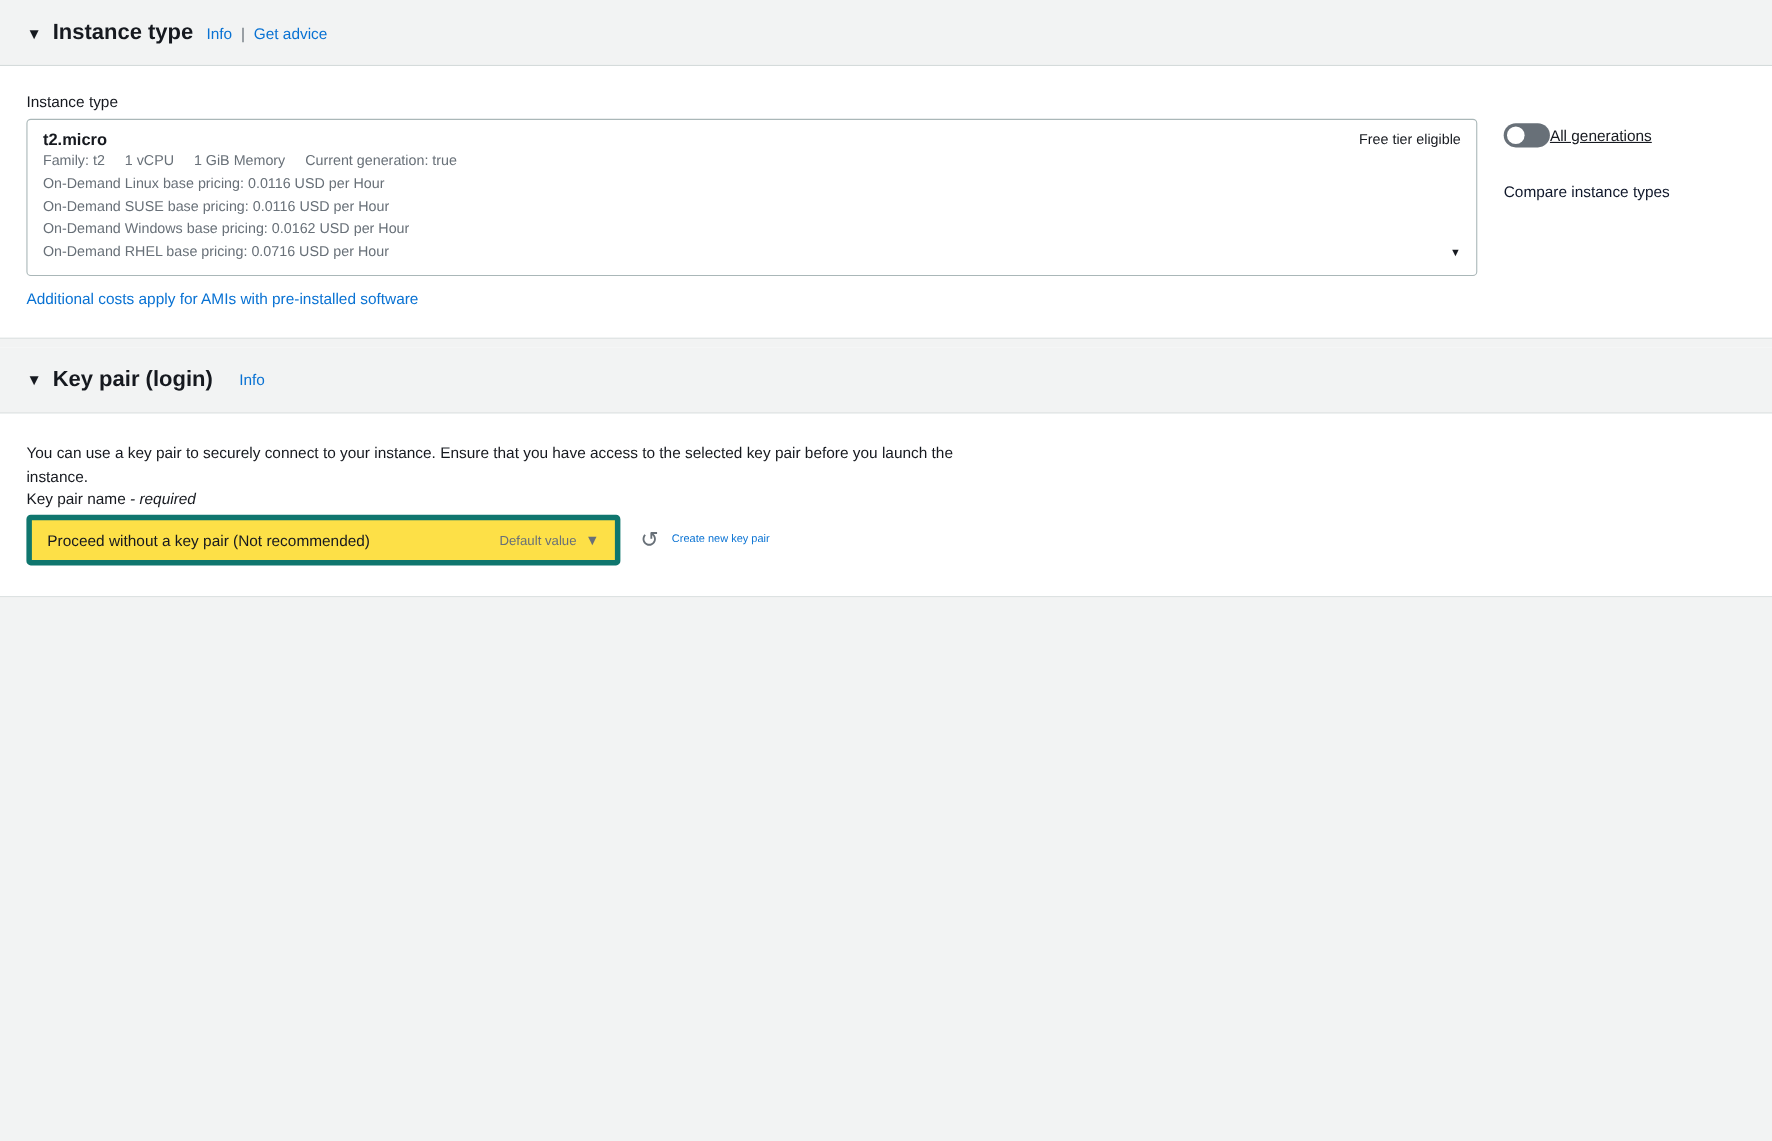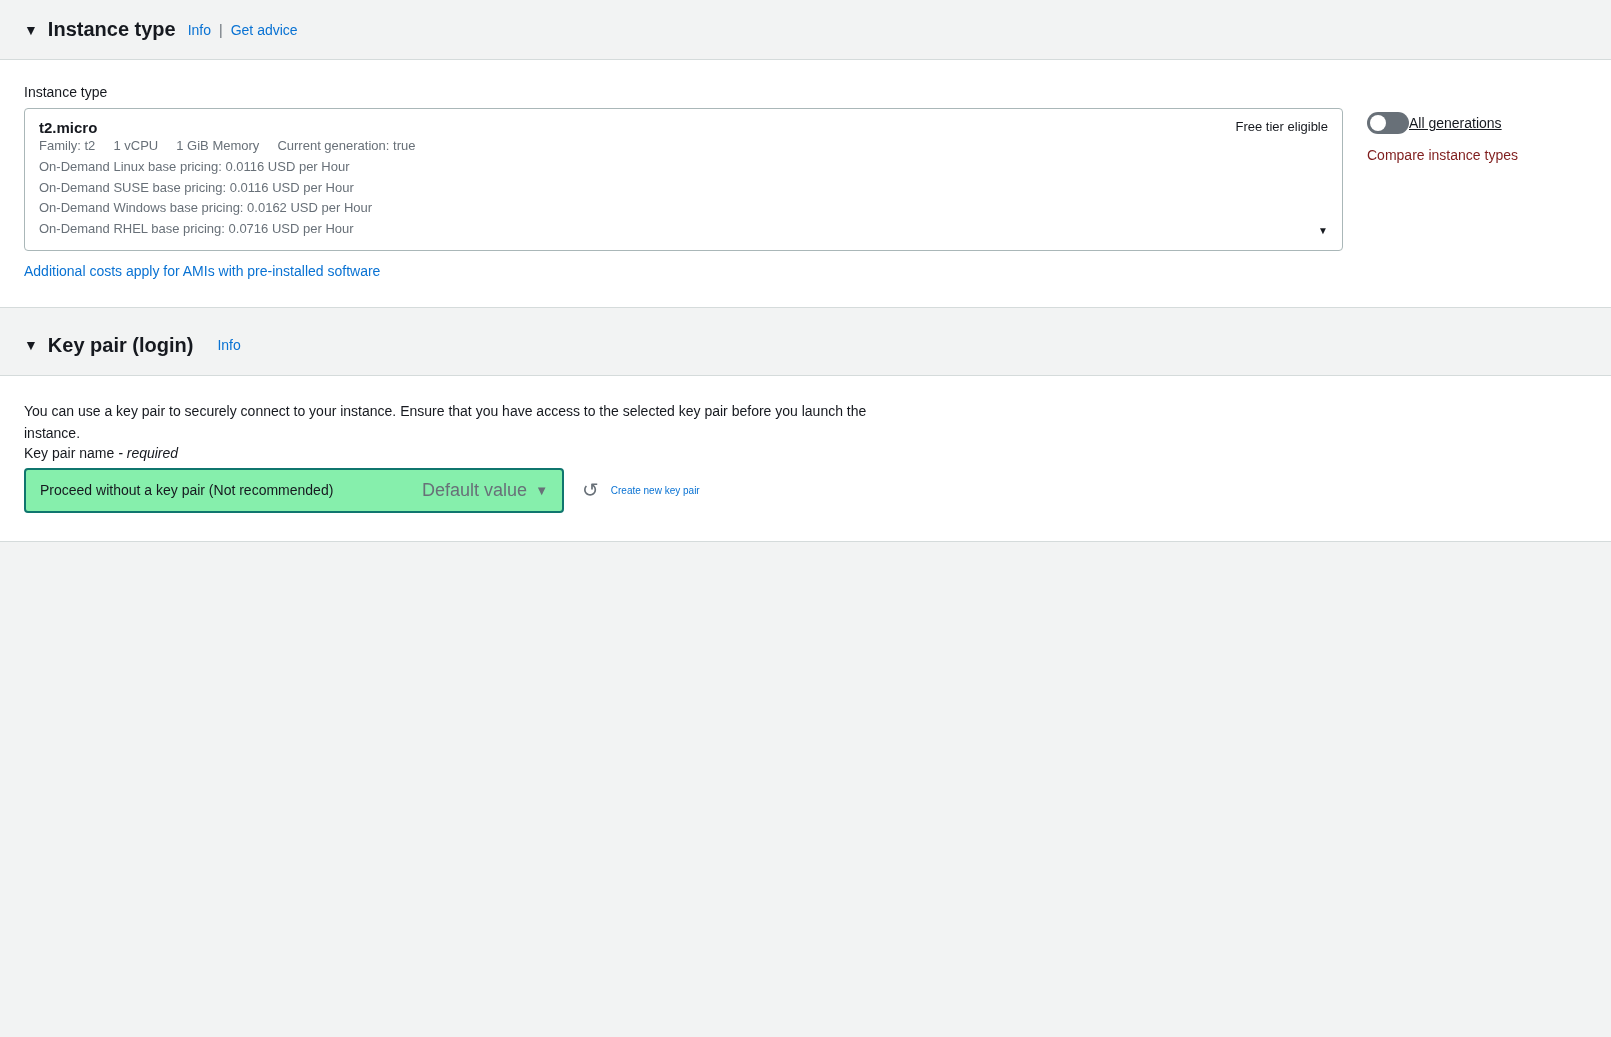--- a/index.html
+++ b/index.html
@@ -146,24 +146,24 @@
       background: #fff;
       border-radius: 50%;
     }
 
     .toggle-label {
       font-size: 14px;
       color: #16191f;
     }
 
     .compare-link {
-      color: #7f1d1d;
+      color: #0f172a;
       text-decoration: none;
       font-size: 14px;
-      margin-top: 1px;
+      margin-top: 20px;
     }
 
     .ami-costs-link {
       margin-top: 12px;
       display: block;
     }
 
     
     .keypair-section {
       margin-top: 0;
@@ -189,44 +189,44 @@
 
     .keypair-row {
       display: flex;
       align-items: center;
       gap: 14px;
     }
 
     .keypair-select {
       display: flex;
       align-items: center;
-      border: 2px solid #0f766e;
+      border: 5px solid #0f766e;
       border-radius: 4px;
       padding: 10px 14px;
-      background: #86efac;
+      background: #fde047;
       cursor: pointer;
       min-width: 540px;
       justify-content: space-between;
     }
 
     .keypair-select-left {
       font-size: 14px;
       color: #16191f;
     }
 
     .keypair-select-right {
       display: flex;
       align-items: center;
       gap: 8px;
       color: #687078;
       font-size: 13px;
     }
 
     .default-value-label {
-      font-size: 18px;
+      font-size: 12px;
       color: #687078;
       margin-left: 20px;
     }
 
     .keypair-actions {
       display: flex;
       align-items: center;
       gap: 8px;
     }
 

